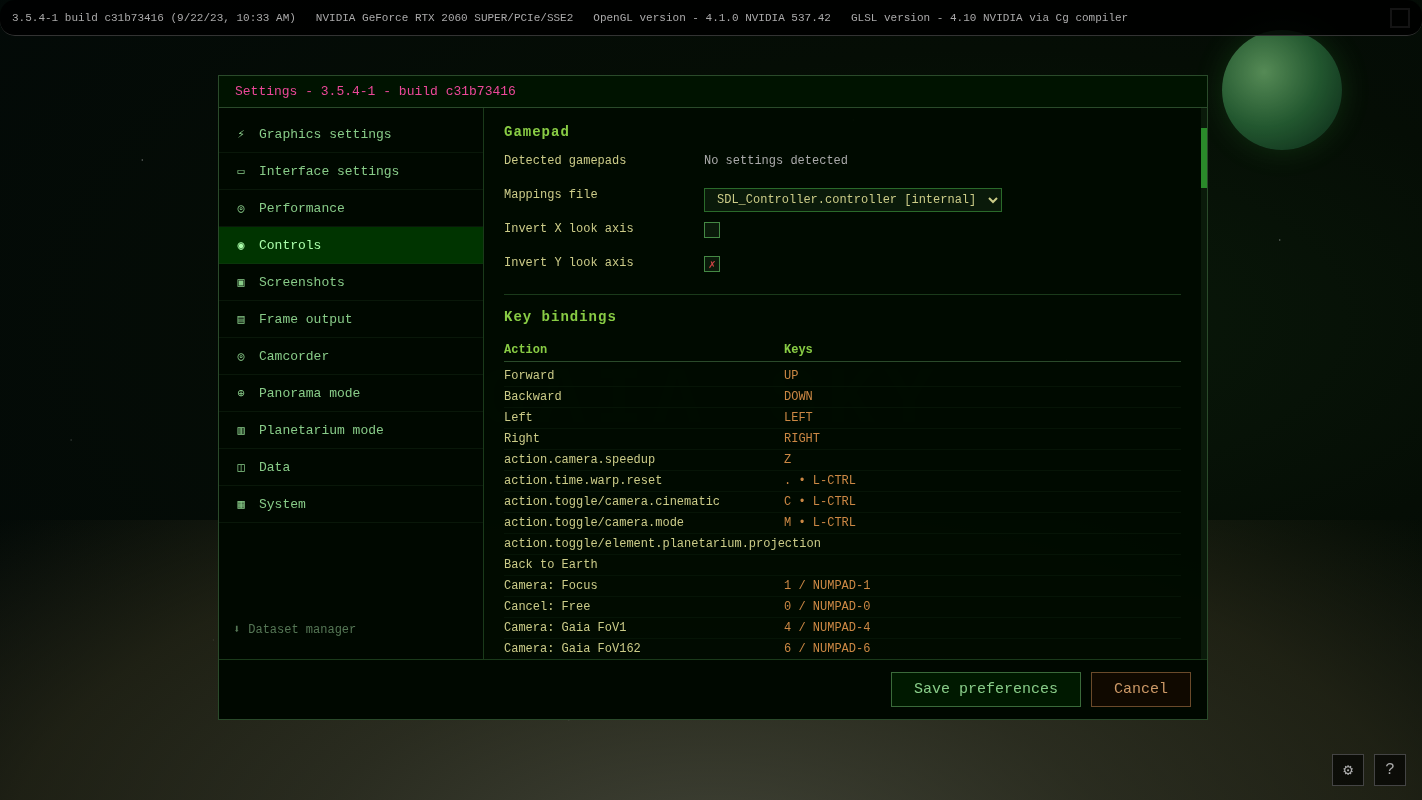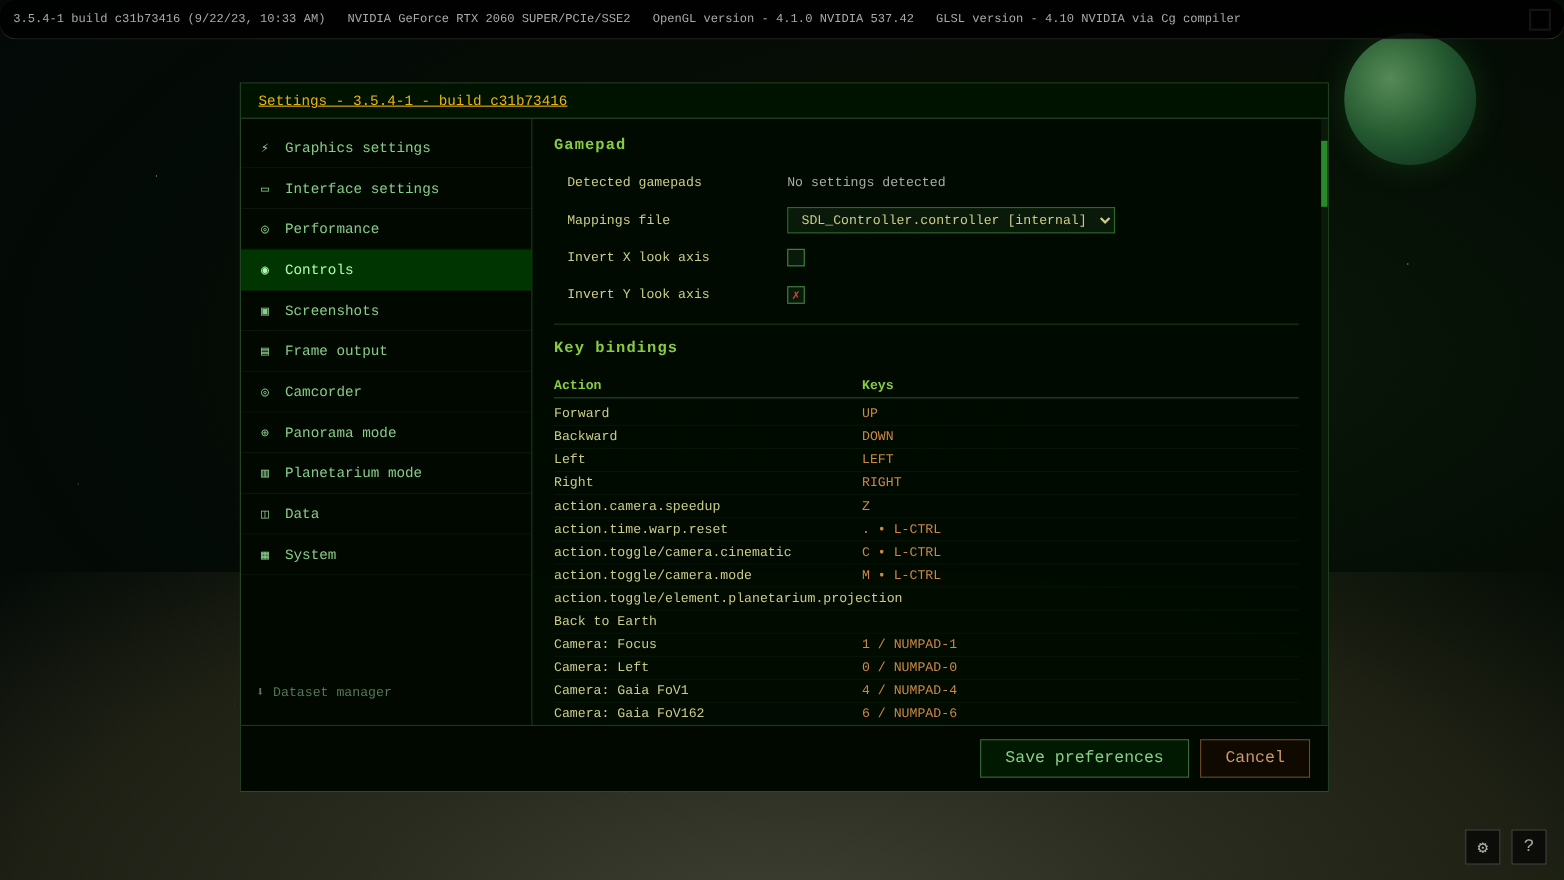--- a/index.html
+++ b/index.html
@@ -117,25 +117,24 @@
       background: rgba(0,10,0,0.97);
       border: 1px solid #2a4a2a;
       z-index: 20;
       display: flex;
       flex-direction: column;
     }
 
     .dialog-title {
       background: rgba(0,20,0,0.9);
       padding: 8px 16px;
-      color: #eab308;
+      color: #ec4899;
       font-size: 13px;
       font-family: 'Courier New', monospace;
       border-bottom: 1px solid #2a4a2a;
-      text-decoration: underline;
     }
 
     .dialog-body {
       display: flex;
       flex: 1;
       overflow: hidden;
     }
 
     
     .sidebar {
@@ -202,24 +201,23 @@
       color: #88cc44;
       font-size: 14px;
       margin-bottom: 14px;
       font-weight: bold;
       letter-spacing: 1px;
     }
 
     
     .gamepad-row {
       display: flex;
-      align-items: center;
+      align-items: flex-start;
       margin-bottom: 10px;
       min-height: 24px;
-      margin-left: 12px;
     }
     .gamepad-label {
       width: 200px;
       color: #cccc88;
       font-size: 12px;
     }
     .gamepad-value {
       color: #aaaaaa;
       font-size: 12px;
     }
@@ -497,21 +495,21 @@
             <div class="kb-action">action.toggle/element.planetarium.projection</div>
           </div>
           <div class="keybinding-row">
             <div class="kb-action">Back to Earth</div>
           </div>
           <div class="keybinding-row">
             <div class="kb-action">Camera: Focus</div>
             <div class="kb-keys">1 / NUMPAD-1</div>
           </div>
           <div class="keybinding-row">
-            <div class="kb-action">Camera: Left</div>
+            <div class="kb-action">Cancel: Free</div>
             <div class="kb-keys">0 / NUMPAD-0</div>
           </div>
           <div class="keybinding-row">
             <div class="kb-action">Camera: Gaia FoV1</div>
             <div class="kb-keys">4 / NUMPAD-4</div>
           </div>
           <div class="keybinding-row">
             <div class="kb-action">Camera: Gaia FoV162</div>
             <div class="kb-keys">6 / NUMPAD-6</div>
           </div>

